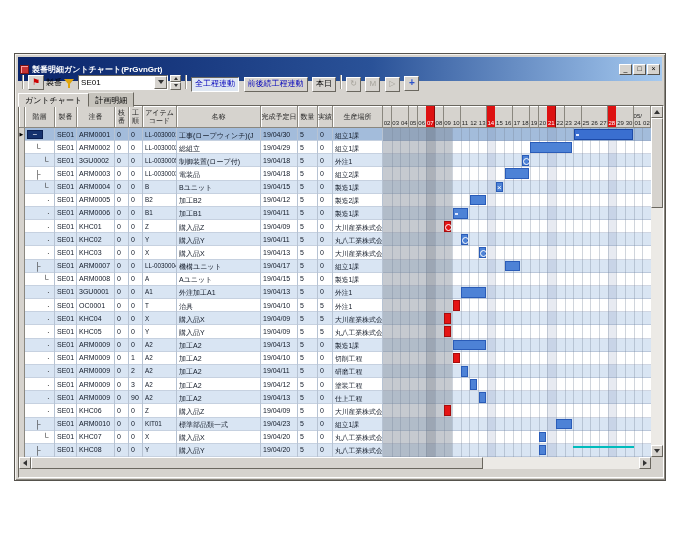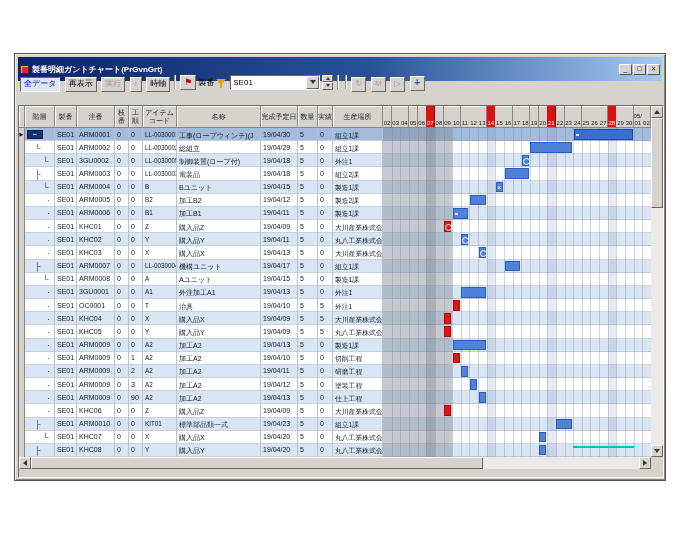--- a/index.html
+++ b/index.html
@@ -117,44 +117,47 @@
 
   <div class="titlebar">
     <div class="app-icon"></div>
     <div class="title-text">製番明細ガントチャート(PrGvnGrt)</div>
     <div class="tb-btn">_</div>
     <div class="tb-btn">□</div>
     <div class="tb-btn">×</div>
   </div>
 
   <div class="toolbar">
-    <span id="left-buttons"><button class="btn pressed">全データ</button> <button class="btn ">再表示</button> <button class="btn disabled">実行</button> <button class="btn disabled">↑</button> <button class="btn ">時軸</button> </span>
     <span class="sep"></span>
     <button class="btn"><span class="flag">⚑</span></button>
     <span style="font-size:8px;">製番</span>
     <span><span class="funnel"></span><span class="funnel-stem"></span></span>
     <span class="combo">
       <span class="combo-text">SE01</span>
       <span class="combo-arrow">
           <span class="tri down"></span>
         </span>
     </span>
     <span class="spin">
       <div>
           <span class="tri up" style="border-bottom-width:3px;border-left-width:2px;border-right-width:2px;"></span>
         </div>
       <div>
           <span class="tri down" style="border-top-width:3px;border-left-width:2px;border-right-width:2px;"></span>
         </div>
     </span>
     <span class="sep"></span>
+    <span id="right-buttons"><button class="btn pressed-blue">全工程連動</button> <button class="btn blue">前後続工程連動</button> <button class="btn ">本日</button> </span>
     <span class="sep"></span>
     <span id="icon-buttons"><button class="icon-btn disabled">↻</button> <button class="icon-btn disabled">M</button> <button class="icon-btn disabled">▷</button> <button class="icon-btn move">+</button> </span>
   </div>
 
+  <div class="tabstrip">
+    <span class="tab">ガントチャート</span><span class="tab inactive">計画明細</span>
+  </div>
 
   <div class="grid">
     <div id="table-header">
         <div class="hcell" style="left: 0px; width: 6px;"></div>
         <div class="hcell" style="left: 6px; width: 30px;">階層</div>
         <div class="hcell" style="left: 36px; width: 22px;">製番</div>
         <div class="hcell" style="left: 58px; width: 38px;">注番</div>
         <div class="hcell" style="left: 96px; width: 14px;">枝番</div>
         <div class="hcell" style="left: 110px; width: 14px;">工順</div>
         <div class="hcell" style="left: 124px; width: 34px;">アイテムコード</div>

